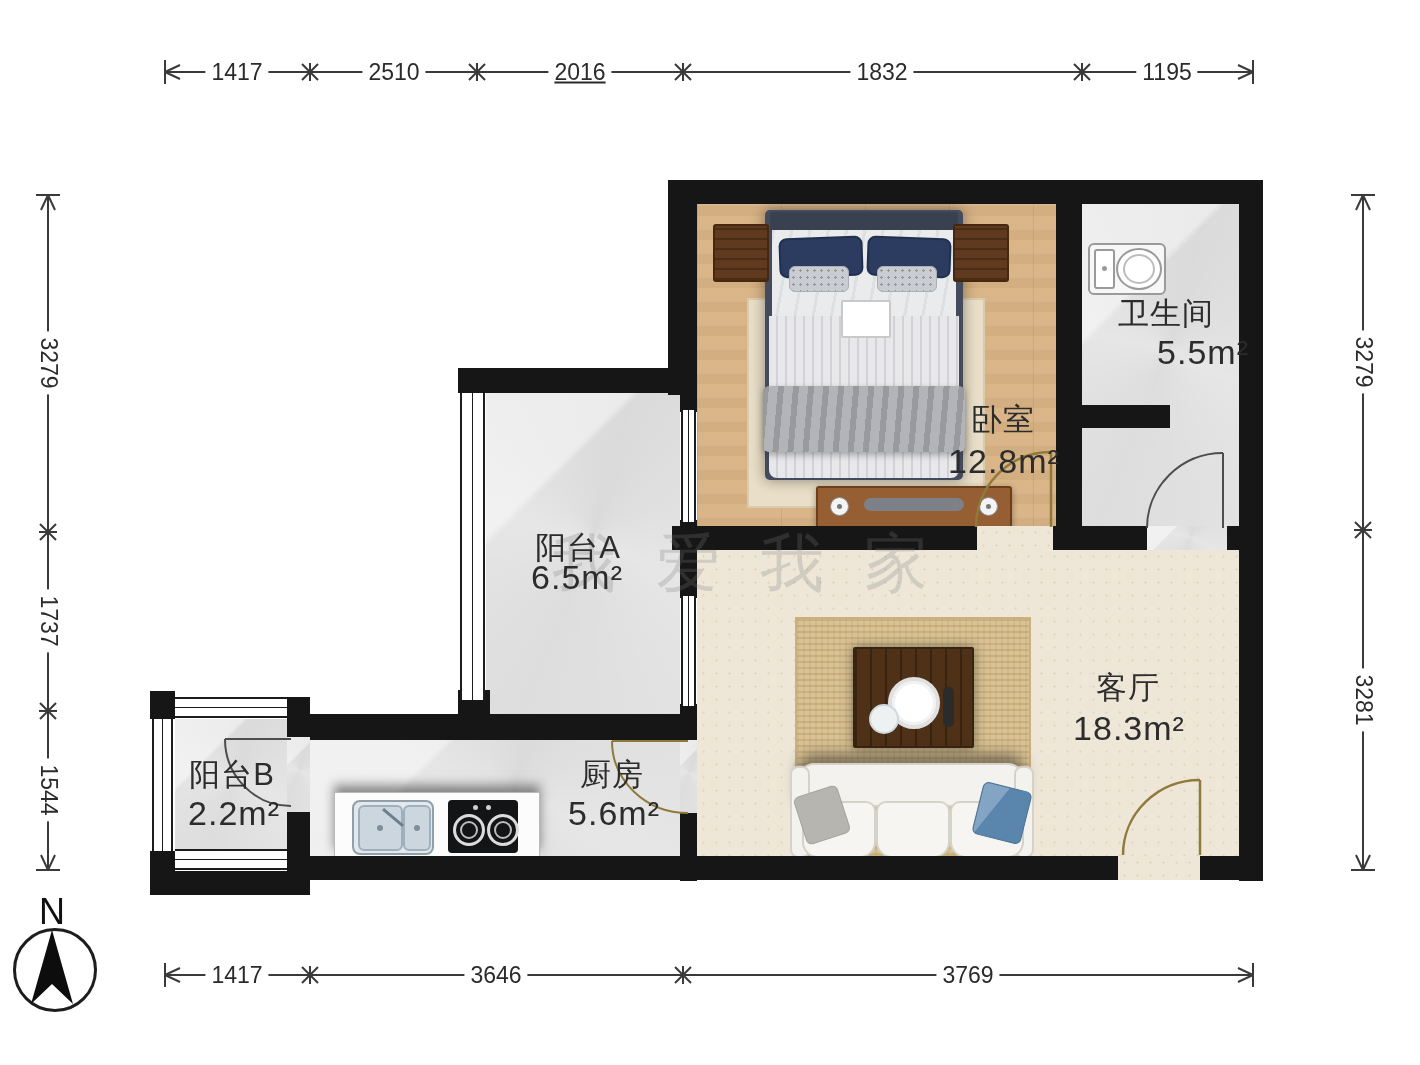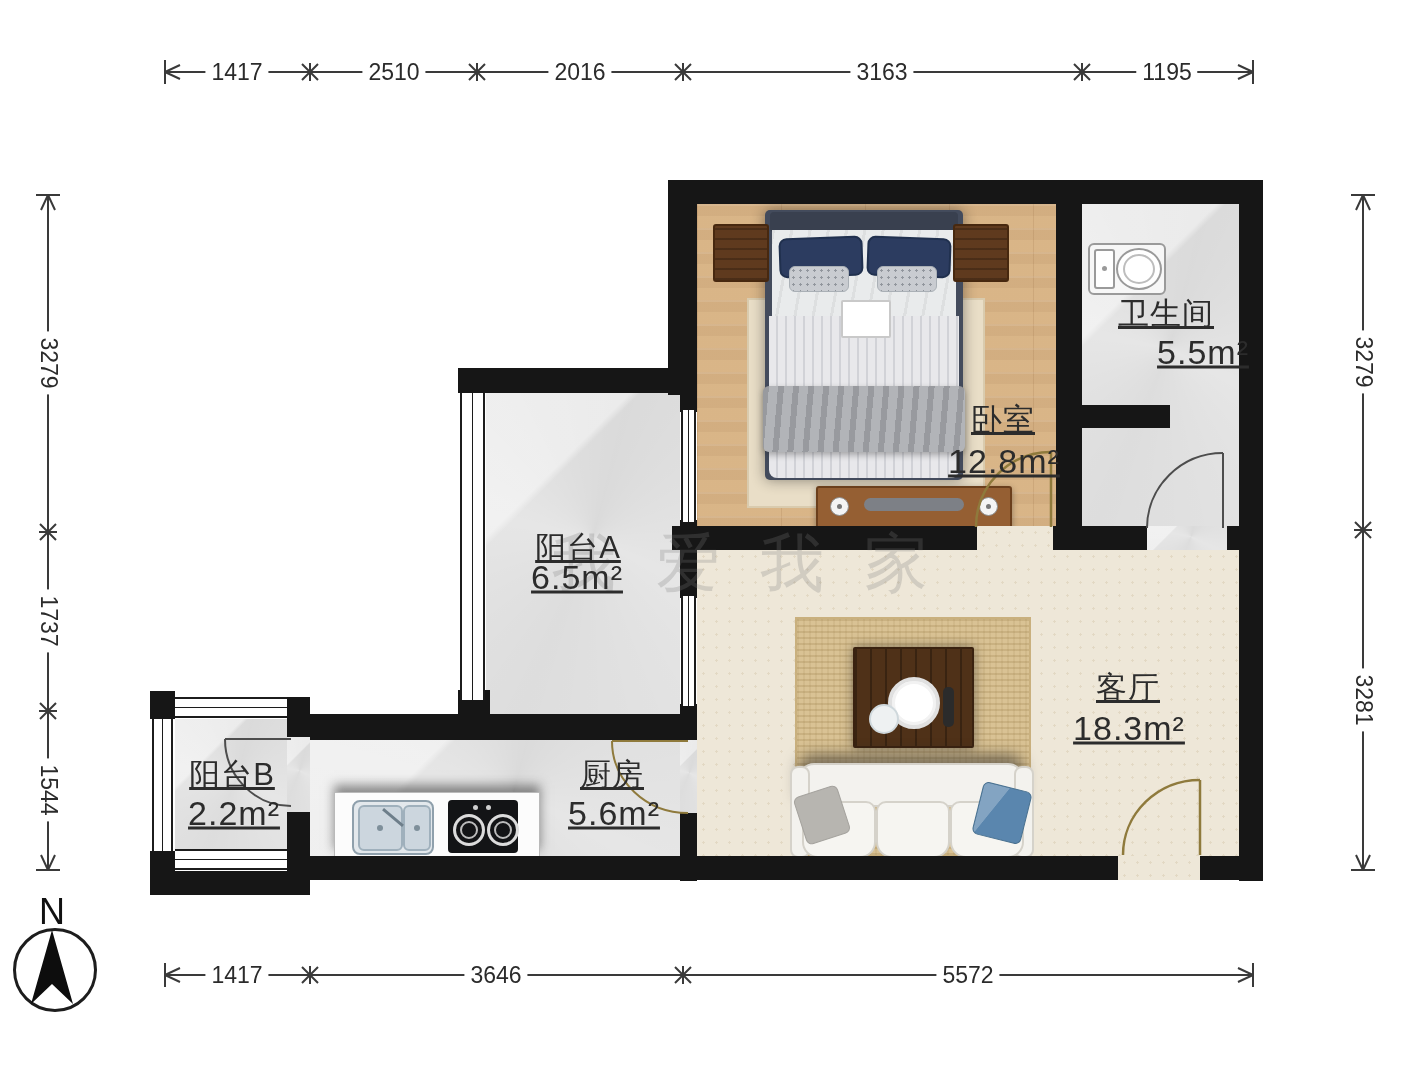--- a/index.html
+++ b/index.html
@@ -24,21 +24,21 @@
     background-size:13px 13px;}
   
   .win-v{position:absolute;background:#fff;border-left:2.5px solid #1c1c1c;border-right:2.5px solid #1c1c1c;z-index:42;}
   .win-v::after{content:"";position:absolute;top:0;bottom:0;left:50%;width:1.5px;margin-left:-0.75px;background:#1c1c1c;}
   .win-h{position:absolute;background:#fff;border-top:2.5px solid #1c1c1c;border-bottom:2.5px solid #1c1c1c;z-index:42;}
   .win-h::after{content:"";position:absolute;left:0;right:0;top:50%;height:1.5px;margin-top:-0.75px;background:#1c1c1c;}
   
   .furn{position:absolute;z-index:20;}
   
   .room-label,.room-area{position:absolute;transform:translate(-50%,-50%);z-index:60;
-      color:#2c2c2c;white-space:nowrap;letter-spacing:1px;text-decoration:underline;}
+      color:#2c2c2c;white-space:nowrap;letter-spacing:1px;}
   .room-label{font-size:31px;}
   .room-area{font-size:34px;}
   .dim-label{position:absolute;transform:translate(-50%,-50%);background:#fff;padding:0 6px;
       font-size:23px;color:#2b2b2b;z-index:60;white-space:nowrap;}
   .dim-label.v{transform:translate(-50%,-50%) rotate(90deg);}
   #watermark{position:absolute;left:552px;top:520px;width:470px;font-size:64px;letter-spacing:40px;
       color:rgba(125,125,125,.25);z-index:55;white-space:nowrap;font-family:Liberation Serif, serif;}
   #north-label{position:absolute;left:52px;top:912px;transform:translate(-50%,-50%);
       font-size:36px;color:#111;z-index:60;}
   #compass-circle{position:absolute;left:13px;top:928px;width:78px;height:78px;border-radius:50%;
@@ -259,27 +259,27 @@
       <g>
           <path d="M1354,530 H1372 M1355,522 L1371,538 M1355,538 L1371,522"></path>
         </g>
     </g>
 
     <polygon points="52,930 31,1004 52,984 73,1004" fill="#0d0d0d"></polygon>
   </svg>
 
   <div class="dim-label" style="left:237px;top:72px;">1417</div>
   <div class="dim-label" style="left:394px;top:72px;">2510</div>
-  <div class="dim-label" style="left:580px;top:72px;">2016</div>
-  <div class="dim-label" style="left:882px;top:72px;">3163</div>
+  <div class="dim-label" style="left:580px;top:72px;text-decoration:underline;">2016</div>
+  <div class="dim-label" style="left:882px;top:72px;">1832</div>
   <div class="dim-label" style="left:1167px;top:72px;">1195</div>
 
   <div class="dim-label" style="left:237px;top:975px;">1417</div>
   <div class="dim-label" style="left:496px;top:975px;">3646</div>
-  <div class="dim-label" style="left:968px;top:975px;">5572</div>
+  <div class="dim-label" style="left:968px;top:975px;">3769</div>
 
   <div class="dim-label v" style="left:48px;top:363px;">3279</div>
   <div class="dim-label v" style="left:48px;top:621px;">1737</div>
   <div class="dim-label v" style="left:48px;top:790px;">1544</div>
 
   <div class="dim-label v" style="left:1363px;top:362px;">3279</div>
   <div class="dim-label v" style="left:1363px;top:700px;">3281</div>
 
   <div class="room-label" style="left:1003px;top:420px;">卧室</div>
   <div class="room-area" style="left:1004px;top:461px;">12.8m²</div>

